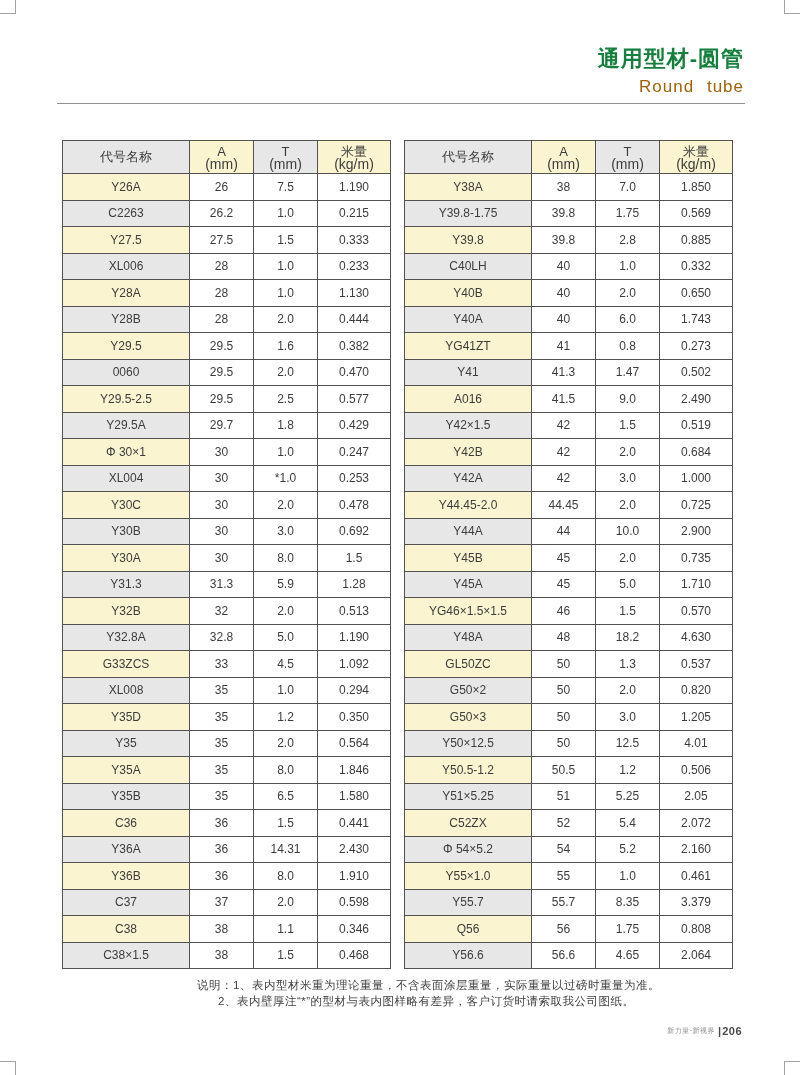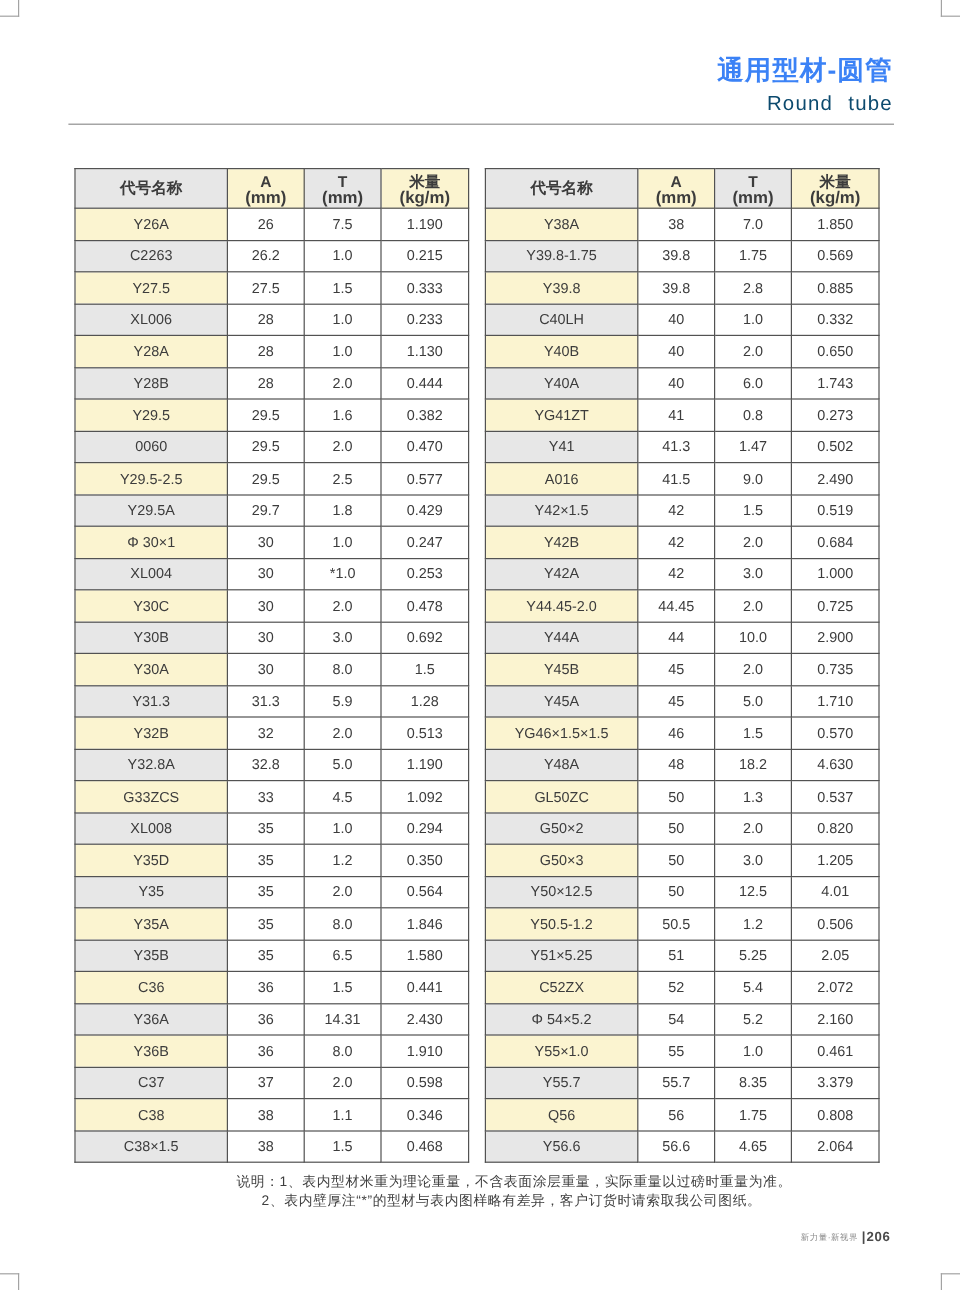--- a/index.html
+++ b/index.html
@@ -10,33 +10,33 @@
   }
   
   .corner{position:absolute;width:15px;height:13px;}
   .corner.tl{left:0;top:0;border-right:1.5px solid #a3a3a3;border-bottom:1.5px solid #a3a3a3;}
   .corner.tr{right:0;top:0;border-left:1.5px solid #a3a3a3;border-bottom:1.5px solid #a3a3a3;}
   .corner.bl{left:0;bottom:0;border-right:1.5px solid #a3a3a3;border-top:1.5px solid #a3a3a3;}
   .corner.br{right:0;bottom:0;border-left:1.5px solid #a3a3a3;border-top:1.5px solid #a3a3a3;}
 
   
   .page-header{position:absolute;top:46px;right:56px;text-align:right;}
-  .title-cn{font-size:22px;font-weight:bold;color:#3b82f6;letter-spacing:1px;line-height:26px;}
-  .title-en{font-size:17px;color:#0c4a6e;letter-spacing:1px;word-spacing:7px;margin-top:5px;}
+  .title-cn{font-size:22px;font-weight:bold;color:#15803d;letter-spacing:1px;line-height:26px;}
+  .title-en{font-size:17px;color:#a16207;letter-spacing:1px;word-spacing:7px;margin-top:5px;}
   .header-rule{position:absolute;top:103px;left:57px;width:688px;border-top:1px solid #8f8f8f;}
 
   
   .tables{position:absolute;top:140px;left:62px;display:flex;gap:13px;}
   table{border-collapse:collapse;table-layout:fixed;width:328px;}
   col.c1{width:127px;} col.c2{width:64px;} col.c3{width:64px;} col.c4{width:73px;}
   th,td{border:1px solid #525252;text-align:center;vertical-align:middle;color:#3c3c3c;padding:0;}
   thead tr{height:33px;}
   tbody tr{height:26.5px;}
   td{font-size:12px;background:#ffffff;}
-  th{font-weight:bold;}
+  th{font-weight:normal;}
   .h-main{font-size:13px;line-height:14px;}
   .h-sub{font-size:14px;line-height:11px;}
   th.hg{background:#e7e7e7;}
   th.hy{background:#fbf4d0;}
   tbody tr:nth-child(odd) td.c-name{background:#fbf4d0;}
   tbody tr:nth-child(even) td.c-name{background:#e7e7e7;}
 
   
   .notes{position:absolute;top:977px;left:197px;font-size:11.5px;color:#3f3f3f;line-height:16px;letter-spacing:0.5px;}
   .notes .line2{margin-left:21px;}

